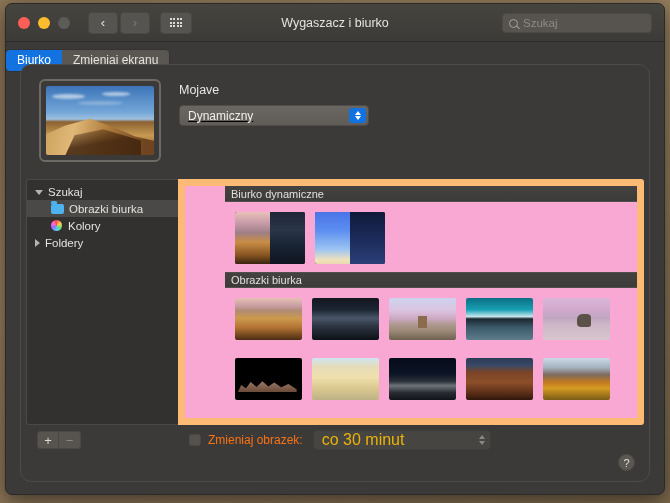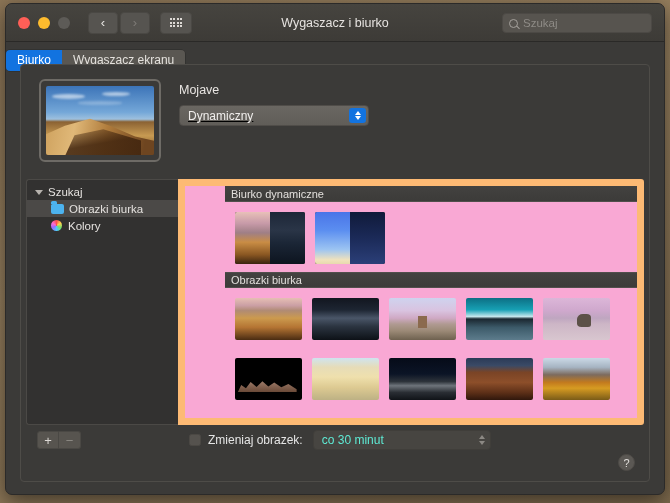--- a/index.html
+++ b/index.html
@@ -87,21 +87,21 @@
   #tabs { display: flex; border-radius: 4px; overflow: hidden; box-shadow: 0 0 0 .5px #2b2a28; }
   .tab {
     font-size: 12px; padding: 3px 11px 4px;
     background: #5a5752; color: #e4e1dd;
   }
   .tab.active { background: #1273e0; color: #fff; }
 
   
   #content {
     position: absolute; left: 14px; right: 14px; top: 60px; bottom: 12px;
-    border: 1px solid #4e4c48; border-radius: 4px;
+    border: 1px solid #4e4c48; border-radius: 11px;
     background: #3b3a38;
   }
 
   
   #preview-row { display: flex; padding: 14px 0 0 18px; }
   #preview-frame {
     width: 122px; height: 83px; border-radius: 6px;
     border: 2px solid #6e6b66; padding: 5px; background: #3b3a38; flex: none;
   }
   #preview-img {
@@ -201,27 +201,27 @@
   }
   .pm:first-child { border-radius: 3px 0 0 3px; }
   .pm:last-child  { border-radius: 0 3px 3px 0; border-left: none; color: #8e8b86; }
 
   #change-opts { position: absolute; left: 168px; top: 4px; }
   .opt-row { display: flex; align-items: center; height: 21px; }
   .cbox {
     width: 12px; height: 12px; border-radius: 2.5px;
     background: #55524e; border: 1px solid #4b4844; margin-right: 7px; flex: none;
   }
-  .opt-label { font-size: 12px; color: #e5e5e5; }
+  .opt-label { font-size: 12px; color: #f97316; }
   #interval-select {
     margin-left: 10px; width: 178px; height: 20px; border-radius: 4px;
     background: #474541; border: 1px solid #403e3a;
     display: flex; align-items: center; position: relative;
   }
-  #interval-select .val { font-size: 12px; color: #5eead4; padding-left: 8px; }
+  #interval-select .val { font-size: 16px; color: #eab308; padding-left: 8px; }
   #interval-select .stepper-dim {
     position: absolute; right: 5px; top: 50%; transform: translateY(-50%);
     display: flex; flex-direction: column; gap: 2px;
   }
   .tri-up-dim { width:0;height:0;border-left:3.5px solid transparent;border-right:3.5px solid transparent;border-bottom:4px solid #8c8984; }
   .tri-dn-dim { width:0;height:0;border-left:3.5px solid transparent;border-right:3.5px solid transparent;border-top:4px solid #8c8984; }
 
   #help-button {
     position: absolute; right: 14px; bottom: 10px;
     width: 17px; height: 17px; border-radius: 50%;
@@ -274,21 +274,21 @@
       <span class="mag"></span>
       <span>Szukaj</span>
     </div>
 
     <div id="window-title">Wygaszacz i biurko</div>
   </div>
 
   <div id="tabbar">
     <div id="tabs">
       <div class="tab active">Biurko</div>
-      <div class="tab">Wygaszacz ekranu</div>
+      <div class="tab">Zmieniaj ekranu</div>
     </div>
   </div>
 
   <div id="content">
 
     <div id="preview-row">
       <div id="preview-frame">
         <div id="preview-img">
           <div class="cloud" style="left:6%;top:12%;width:30%;height:7%;"></div>
           <div class="cloud" style="left:52%;top:8%;width:26%;height:6%;"></div>
@@ -319,20 +319,24 @@
           <span class="disc open"></span>
           <span>Szukaj</span>
         </div>
         <div class="tree-row child selected">
           <span class="folder-ico"></span>
           <span>Obrazki biurka</span>
         </div>
         <div class="tree-row child">
           <span class="color-ico"></span>
           <span>Kolory</span>
+        </div>
+        <div class="tree-row">
+          <span class="disc"></span>
+          <span>Foldery</span>
         </div>
       </div>
 
       <div id="gallery">
 
         <div class="group-head">Biurko dynamiczne</div>
         <div class="thumb-row">
           <div class="thumb dyn">
             <div style="background:linear-gradient(#e8c0b8 0%,#c79aa8 22%,#9f7f86 40%,#c98d45 58%,#8a5722 82%,#3a2410 100%)"></div>
             <div style="background:linear-gradient(#1d2738 0%,#2a3547 35%,#1b2636 60%,#0d141f 100%)"></div>

